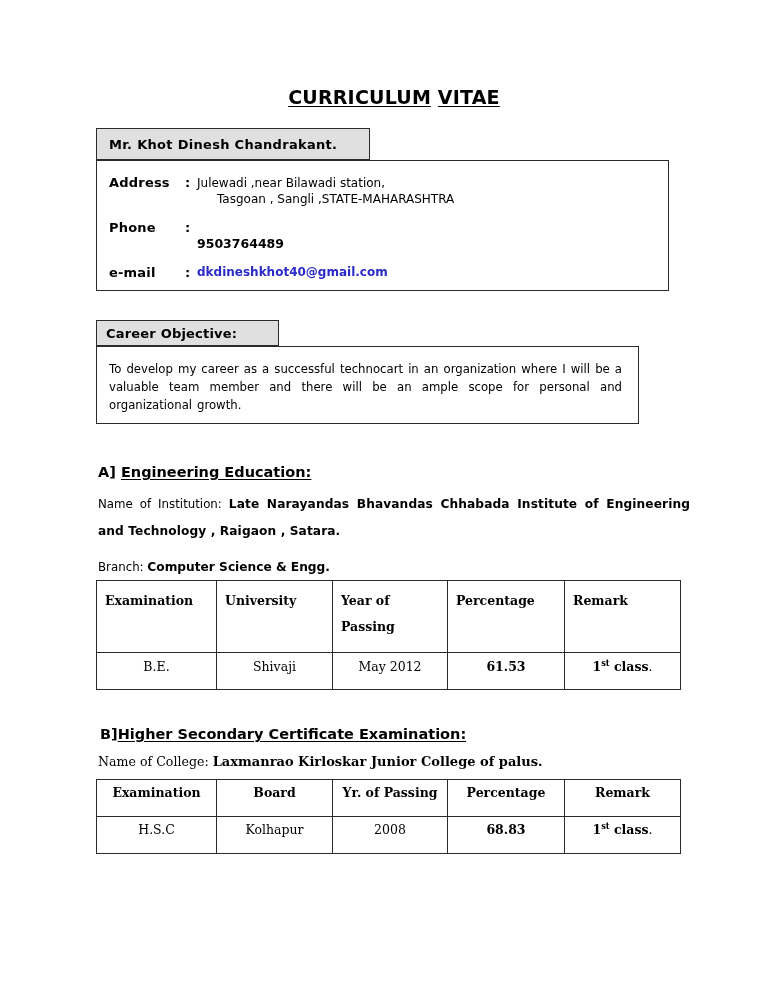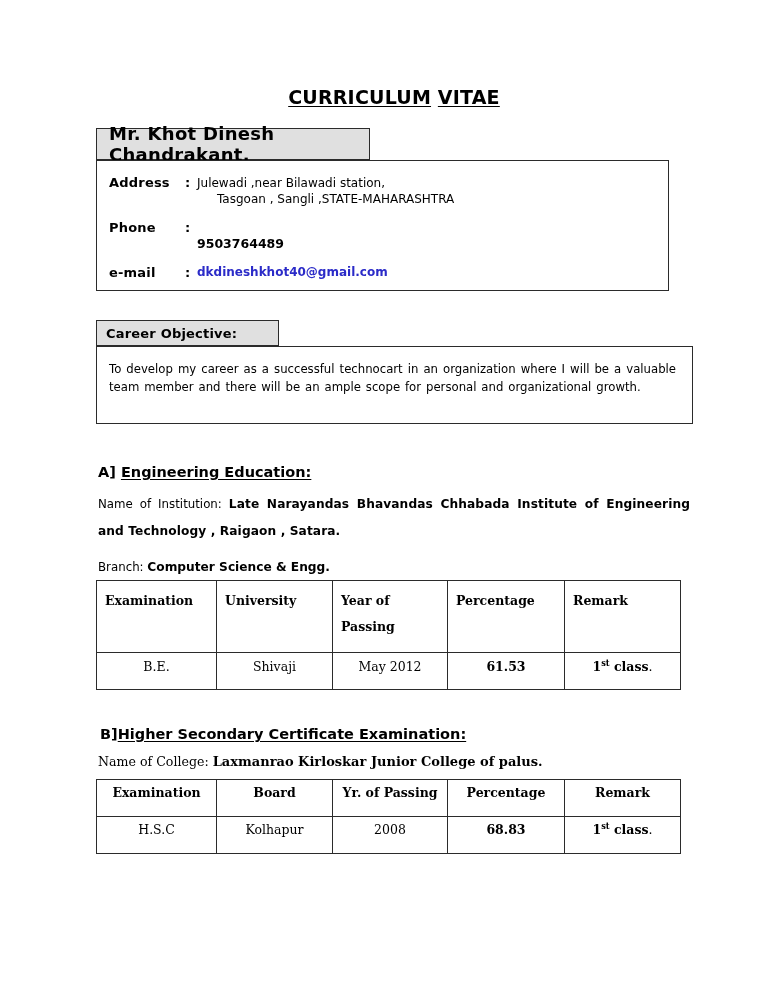--- a/index.html
+++ b/index.html
@@ -45,21 +45,21 @@
     top: 128px;
     width: 274px;
     height: 32px;
     box-sizing: border-box;
     background: #e0e0e0;
     border: 1.4px solid #2b2b2b;
     display: flex;
     align-items: center;
     padding-left: 12px;
     font-weight: bold;
-    font-size: 18px;
+    font-size: 13px;
     letter-spacing: 0.3px;
   }
 
   
   .contact-card {
     position: absolute;
     left: 86px;
     top: 160px;
     width: 573px;
     height: 131px;
@@ -109,21 +109,21 @@
     align-items: center;
     padding-left: 9px;
     font-weight: bold;
     font-size: 13px;
     letter-spacing: 0.2px;
   }
   .obj-card {
     position: absolute;
     left: 86px;
     top: 346px;
-    width: 597px;
+    width: 543px;
     height: 78px;
     box-sizing: border-box;
     border: 1.4px solid #2b2b2b;
     padding: 13px 16px 0 12px;
   }
   .obj-text {
     font-size: 11.7px;
     line-height: 18px;
     word-spacing: 1.2px;
     text-align: justify;

